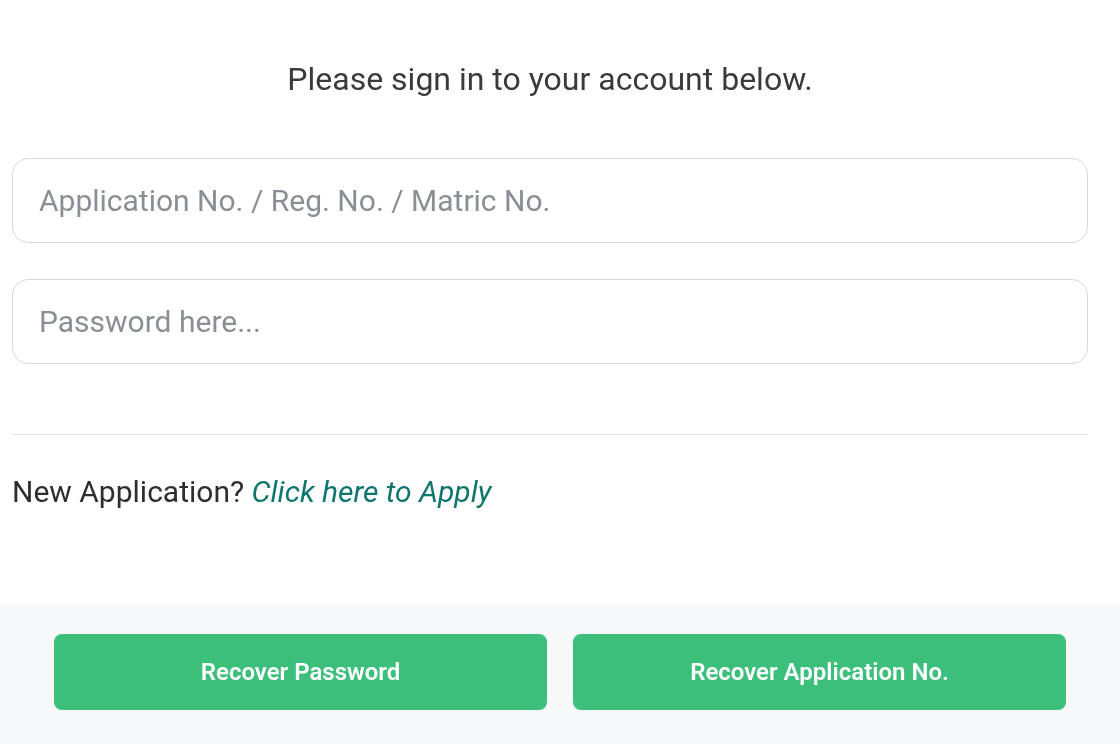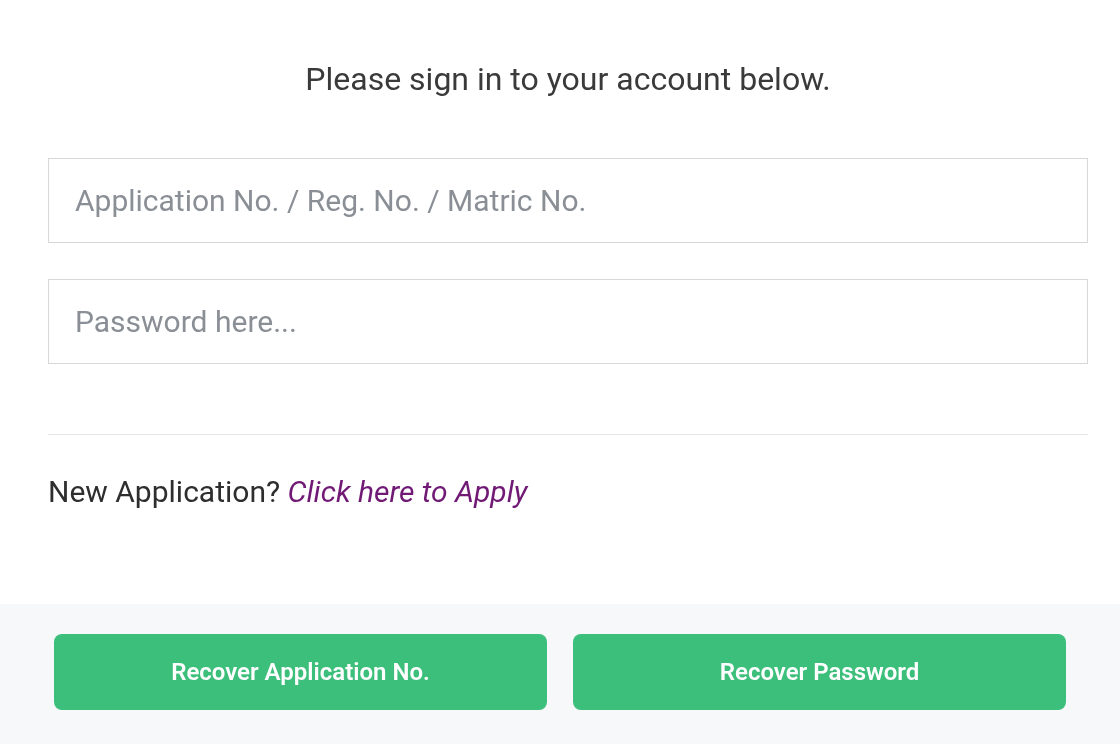--- a/index.html
+++ b/index.html
@@ -10,38 +10,38 @@
     
     body {
       font-family: -apple-system, BlinkMacSystemFont, "Segoe UI", Roboto, "Helvetica Neue", Arial, sans-serif;
       background: #ffffff;
       width: 1120px;
       height: 744px;
       overflow: hidden;
     }
     
     .container {
-      padding: 60px 32px 0 48px;
+      padding: 60px 32px 0 12px;
     }
     
     .title {
       text-align: center;
       font-size: 32px;
       color: #3a3a3a;
       font-weight: 400;
       margin-bottom: 60px;
     }
     
     .input-field {
       width: 100%;
       padding: 24px 26px;
       font-size: 30px;
       color: #333;
       border: 1px solid #d6d9dc;
-      border-radius: 0;
+      border-radius: 16px;
       margin-bottom: 36px;
       font-family: inherit;
       outline: none;
       background: #fff;
     }
     
     .input-field::placeholder {
       color: #8a8f96;
     }
     
@@ -52,21 +52,21 @@
       margin-bottom: 34px;
     }
     
     .link-row {
       font-size: 30px;
       line-height: 1.55;
       color: #2e2e2e;
     }
     
     .link {
-      color: #701a75;
+      color: #0f766e;
       font-style: italic;
       text-decoration: none;
       cursor: pointer;
     }
     
     .footer {
       position: absolute;
       bottom: 0;
       left: 0;
       right: 0;
@@ -102,15 +102,15 @@
   
   <hr class="divider">
   
   <div class="link-row">
     <span>New Application? </span><a class="link">Click here to Apply</a>
   </div>
   
 </div>
 
 <div class="footer">
+  <button class="btn">Recover Password</button>
   <button class="btn">Recover Application No.</button>
-  <button class="btn">Recover Password</button>
 </div>
 
 </body></html>

